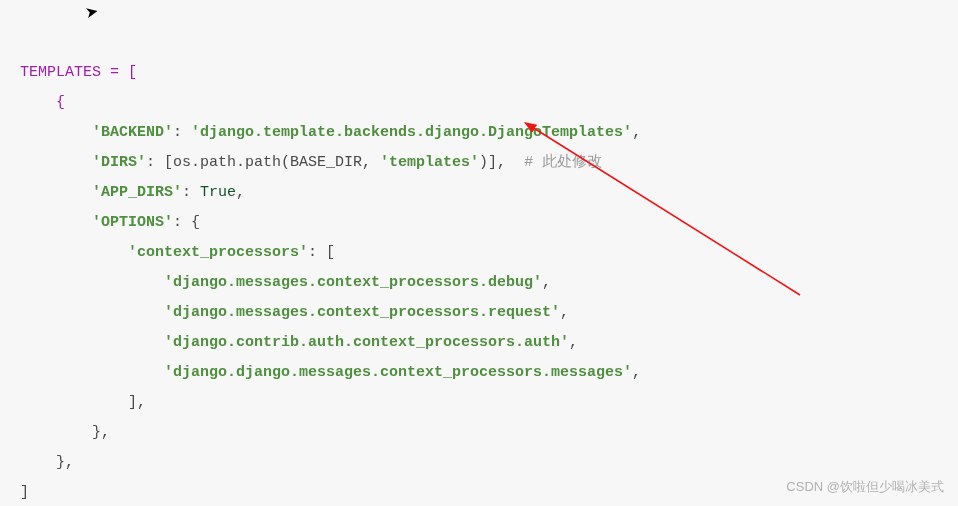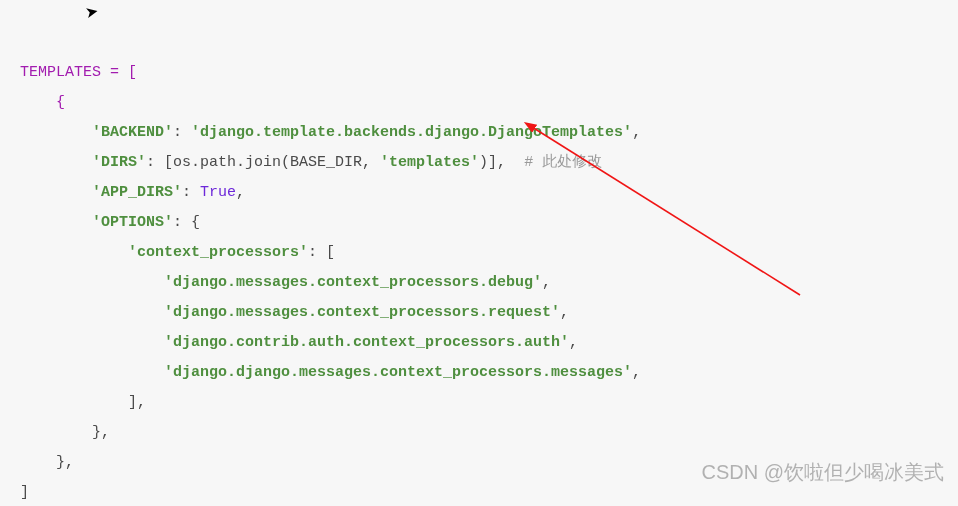--- a/index.html
+++ b/index.html
@@ -23,47 +23,47 @@
     top: 0px;
     left: 86px;
     font-size: 22px;
     color: #000;
     text-shadow: 0 0 2px #fff, 0 0 3px #fff;
     transform: rotate(-12deg);
     pointer-events: none;
   }
   .kw  { color: #a21caf; }
   .str { color: #4f8f3f; font-weight: bold; }
-  .bool{ color: #6d28d9; }
+  .bool{ color: #14532d; }
   .cmt { color: #9a9a9a; font-family: Liberation Mono, monospace; }
   .arrow {
     position: absolute;
     top: 115px;
     left: 520px;
     pointer-events: none;
   }
   .watermark {
     position: absolute;
     right: 14px;
-    bottom: 20px;
+    bottom: 10px;
     color: rgba(120,120,120,0.55);
     font-family: "Microsoft YaHei", sans-serif;
-    font-size: 20px;
+    font-size: 13px;
   }
 </style>
 </head>
 <body>
 
 <div class="cursor">➤</div>
 
 <div class="code-area">
 <span><span class="kw">TEMPLATES = [</span></span>
 <span><span class="kw">    {</span></span>
 <span><span>        </span><span class="str">'BACKEND'</span><span>: </span><span class="str">'django.template.backends.django.DjangoTemplates'</span><span>,</span></span>
-<span><span>        </span><span class="str">'DIRS'</span><span>: [os.path.join(BASE_DIR, </span><span class="str">'templates'</span><span>)],  </span><span class="cmt"># 此处修改</span></span>
+<span><span>        </span><span class="str">'DIRS'</span><span>: [os.path.path(BASE_DIR, </span><span class="str">'templates'</span><span>)],  </span><span class="cmt"># 此处修改</span></span>
 <span><span>        </span><span class="str">'APP_DIRS'</span><span>: </span><span class="bool">True</span><span>,</span></span>
 <span><span>        </span><span class="str">'OPTIONS'</span><span>: {</span></span>
 <span><span>            </span><span class="str">'context_processors'</span><span>: [</span></span>
 <span><span>                </span><span class="str">'django.messages.context_processors.debug'</span><span>,</span></span>
 <span><span>                </span><span class="str">'django.messages.context_processors.request'</span><span>,</span></span>
 <span><span>                </span><span class="str">'django.contrib.auth.context_processors.auth'</span><span>,</span></span>
 <span><span>                </span><span class="str">'django.django.messages.context_processors.messages'</span><span>,</span></span>
 <span><span>            ],</span></span>
 <span><span>        },</span></span>
 <span><span>    },</span></span>

